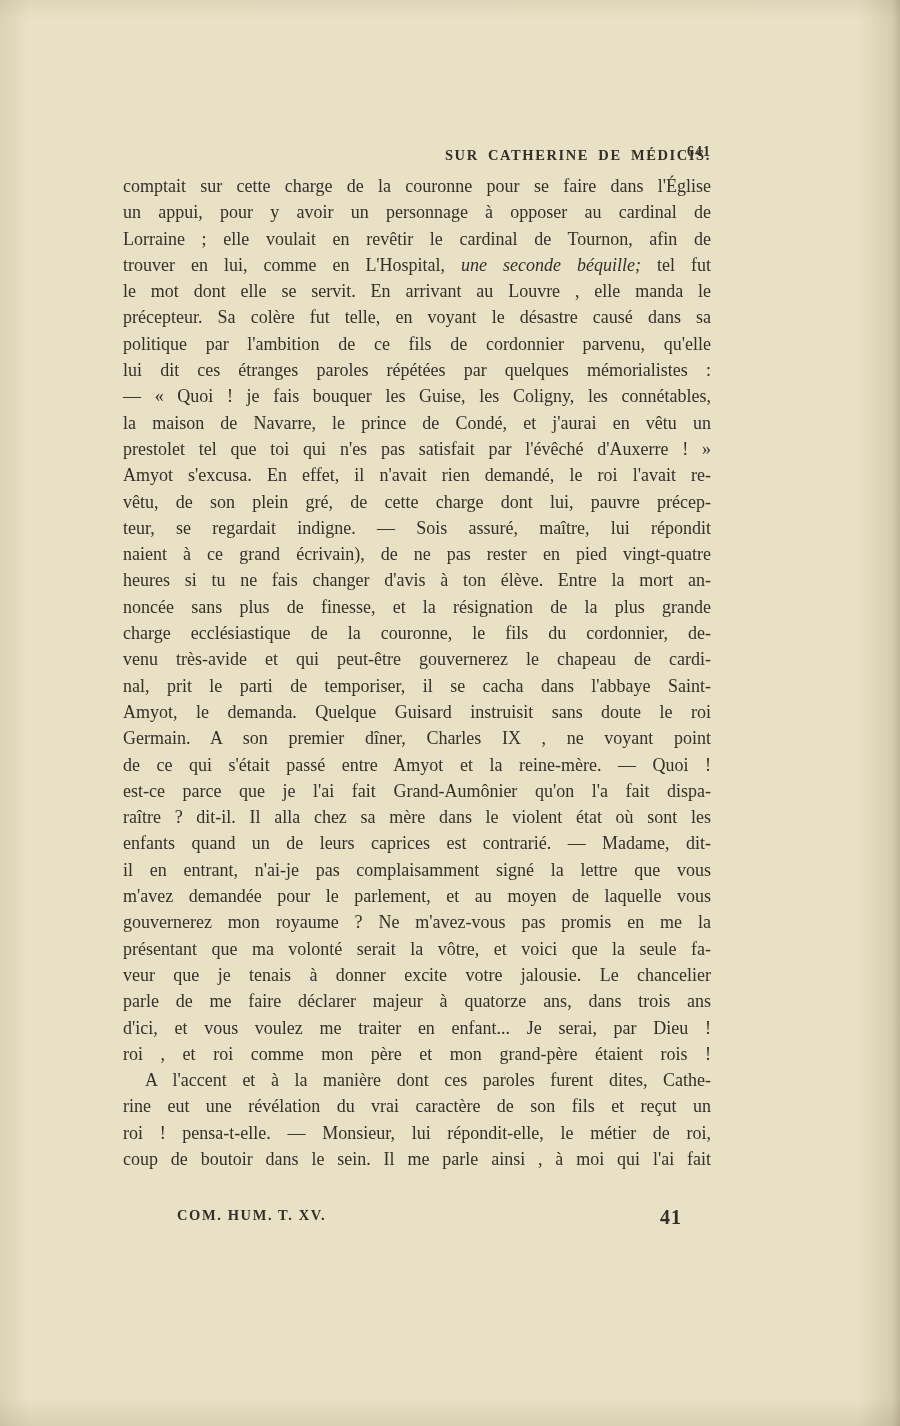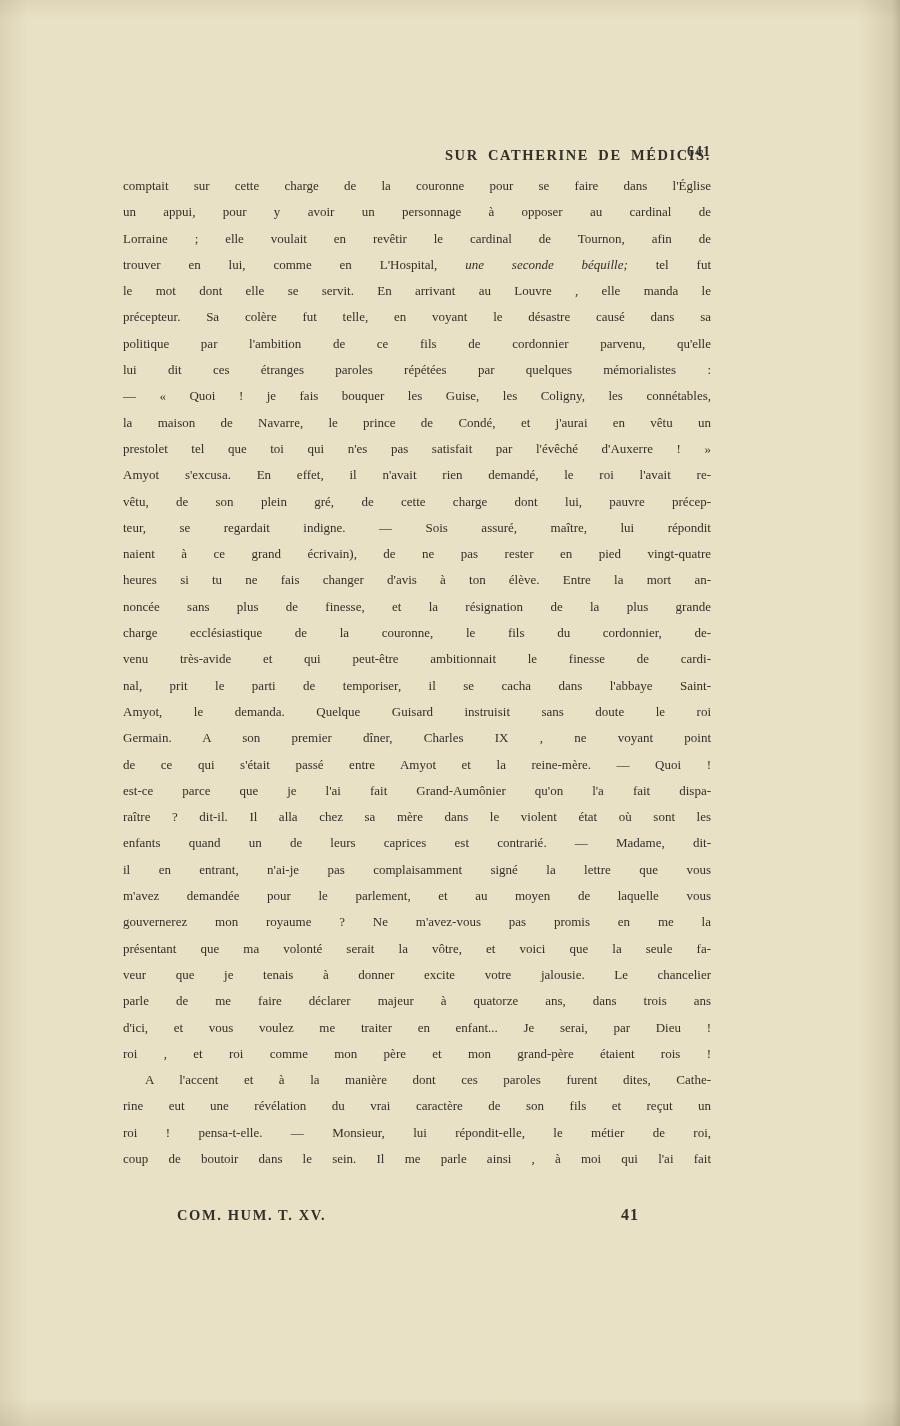--- a/index.html
+++ b/index.html
@@ -34,21 +34,21 @@
     top: -2px;
     font-size: 14px;
     font-weight: bold;
     letter-spacing: 1px;
   }
   .body-text {
     position: absolute;
     top: 173px;
     left: 123px;
     width: 588px;
-    font-size: 13px;
+    font-size: 18px;
     line-height: 26.3px;
   }
   .line {
     height: 26.3px;
     text-align: justify;
     text-align-last: justify;
   }
   .line.indent { text-indent: 22px; }
   .italic { font-style: italic; }
   .footer {
@@ -61,23 +61,23 @@
   }
   .sig {
     position: absolute;
     left: 54px;
     top: 0;
     font-size: 14.5px;
     letter-spacing: 1.6px;
   }
   .sheet {
     position: absolute;
-    left: 498px;
+    left: 537px;
     top: -1px;
-    font-size: 16px;
+    font-size: 20px;
     letter-spacing: 1px;
   }
 </style>
 </head>
 <body>
 
 <div class="header">
   <span class="running-title">SUR CATHERINE DE MÉDICIS.</span>
   <span class="page-number">641</span>
 </div>
@@ -94,21 +94,21 @@
     <div class="line"><span>— « Quoi ! je fais bouquer les Guise, les Coligny, les connétables,</span></div>
     <div class="line"><span>la maison de Navarre, le prince de Condé, et j'aurai en vêtu un</span></div>
     <div class="line"><span>prestolet tel que toi qui n'es pas satisfait par l'évêché d'Auxerre ! »</span></div>
     <div class="line"><span>Amyot s'excusa. En effet, il n'avait rien demandé, le roi l'avait re-</span></div>
     <div class="line"><span>vêtu, de son plein gré, de cette charge dont lui, pauvre précep-</span></div>
     <div class="line"><span>teur, se regardait indigne. — Sois assuré, maître, lui répondit</span></div>
     <div class="line"><span>naient à ce grand écrivain), de ne pas rester en pied vingt-quatre</span></div>
     <div class="line"><span>heures si tu ne fais changer d'avis à ton élève. Entre la mort an-</span></div>
     <div class="line"><span>noncée sans plus de finesse, et la résignation de la plus grande</span></div>
     <div class="line"><span>charge ecclésiastique de la couronne, le fils du cordonnier, de-</span></div>
-    <div class="line"><span>venu très-avide et qui peut-être ambitionnait le finesse de cardi-</span></div>
+    <div class="line"><span>venu très-avide et qui peut-être gouvernerez le chapeau de cardi-</span></div>
     <div class="line"><span>nal, prit le parti de temporiser, il se cacha dans l'abbaye Saint-</span></div>
     <div class="line"><span>Amyot, le demanda. Quelque Guisard instruisit sans doute le roi</span></div>
     <div class="line"><span>Germain. A son premier dîner, Charles IX , ne voyant point</span></div>
     <div class="line"><span>de ce qui s'était passé entre Amyot et la reine-mère. — Quoi !</span></div>
     <div class="line"><span>est-ce parce que je l'ai fait Grand-Aumônier qu'on l'a fait dispa-</span></div>
     <div class="line"><span>raître ? dit-il. Il alla chez sa mère dans le violent état où sont les</span></div>
     <div class="line"><span>enfants quand un de leurs caprices est contrarié. — Madame, dit-</span></div>
     <div class="line"><span>il en entrant, n'ai-je pas complaisamment signé la lettre que vous</span></div>
     <div class="line"><span>m'avez demandée pour le parlement, et au moyen de laquelle vous</span></div>
     <div class="line"><span>gouvernerez mon royaume ? Ne m'avez-vous pas promis en me la</span></div>

